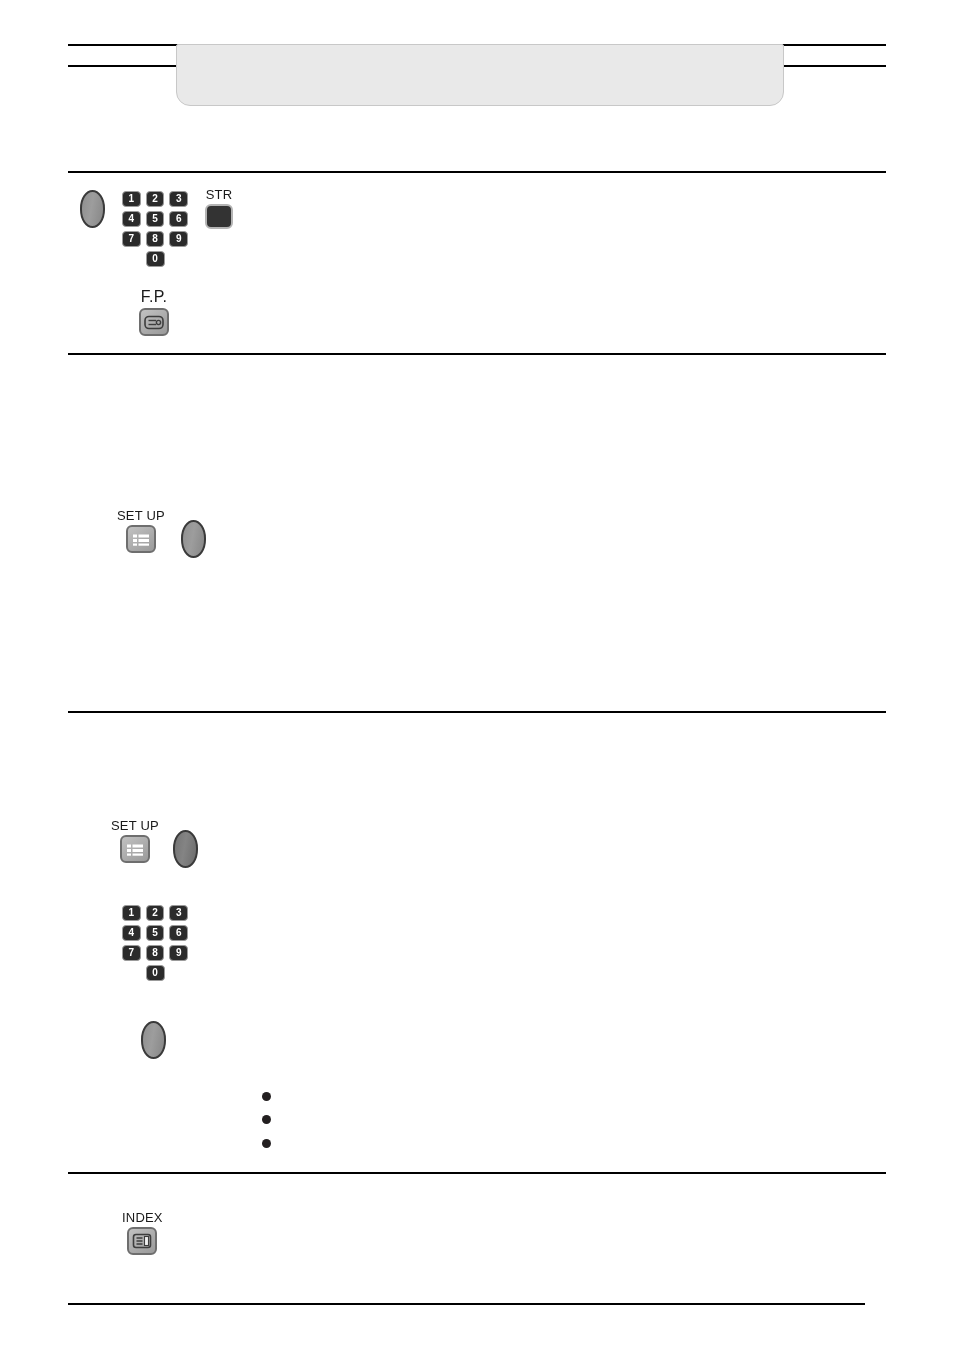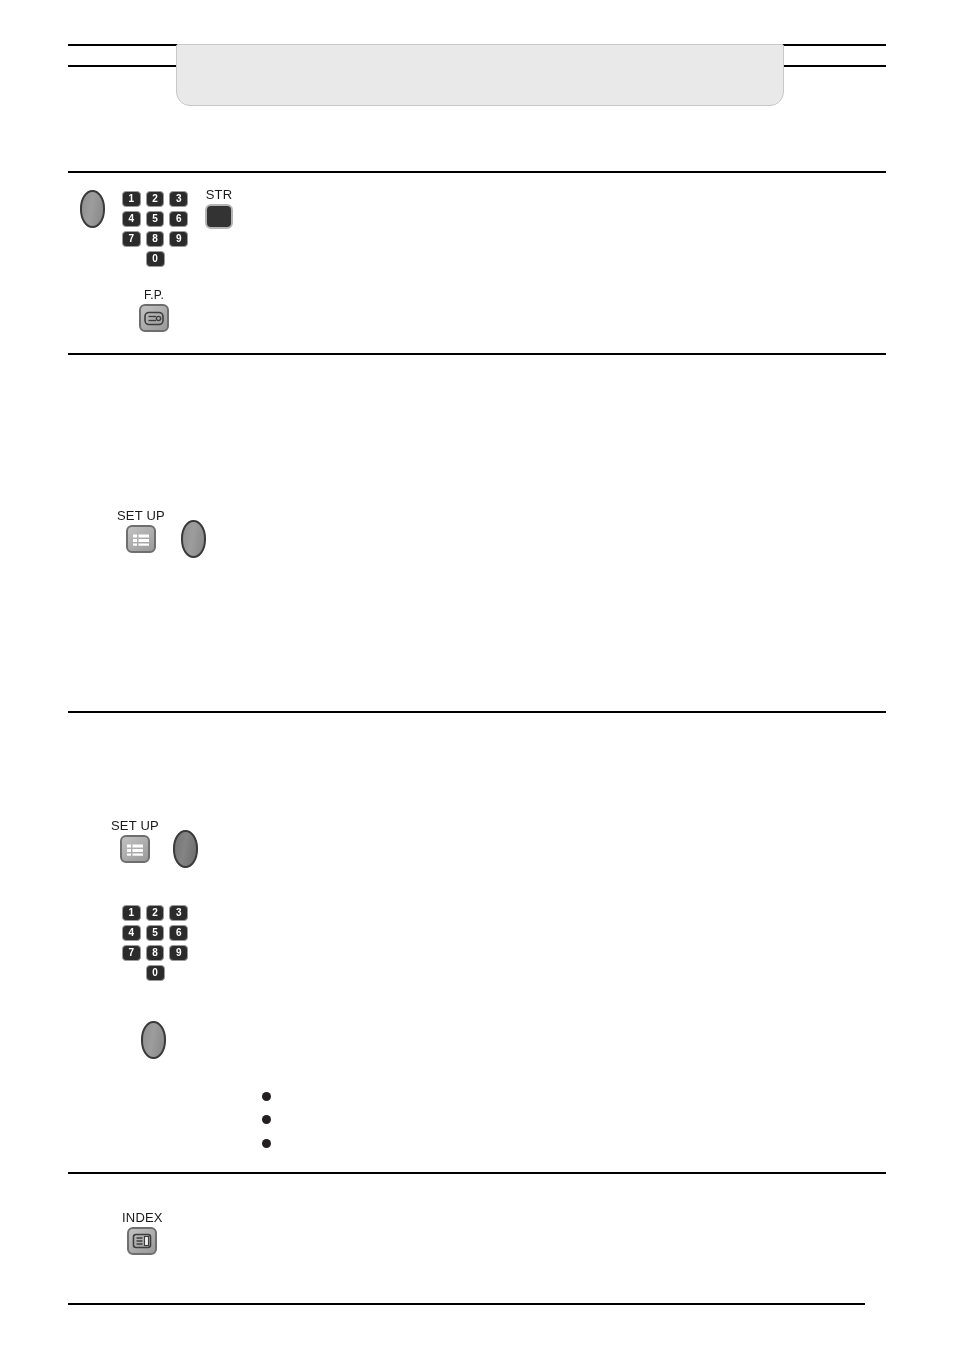--- a/index.html
+++ b/index.html
@@ -96,21 +96,21 @@
   }
   .btn-label {
     font-size: 13px;
     color: #1a1a1a;
     font-family: "Liberation Sans", sans-serif;
     letter-spacing: 0.2px;
     margin-bottom: 2px;
     white-space: nowrap;
   }
   .btn-label.small {
-    font-size: 12px;
+    font-size: 16px;
   }
 
   .sq-btn {
     width: 28px;
     height: 25px;
     border-radius: 6px;
     box-sizing: border-box;
     display: flex;
     align-items: center;
     justify-content: center;

